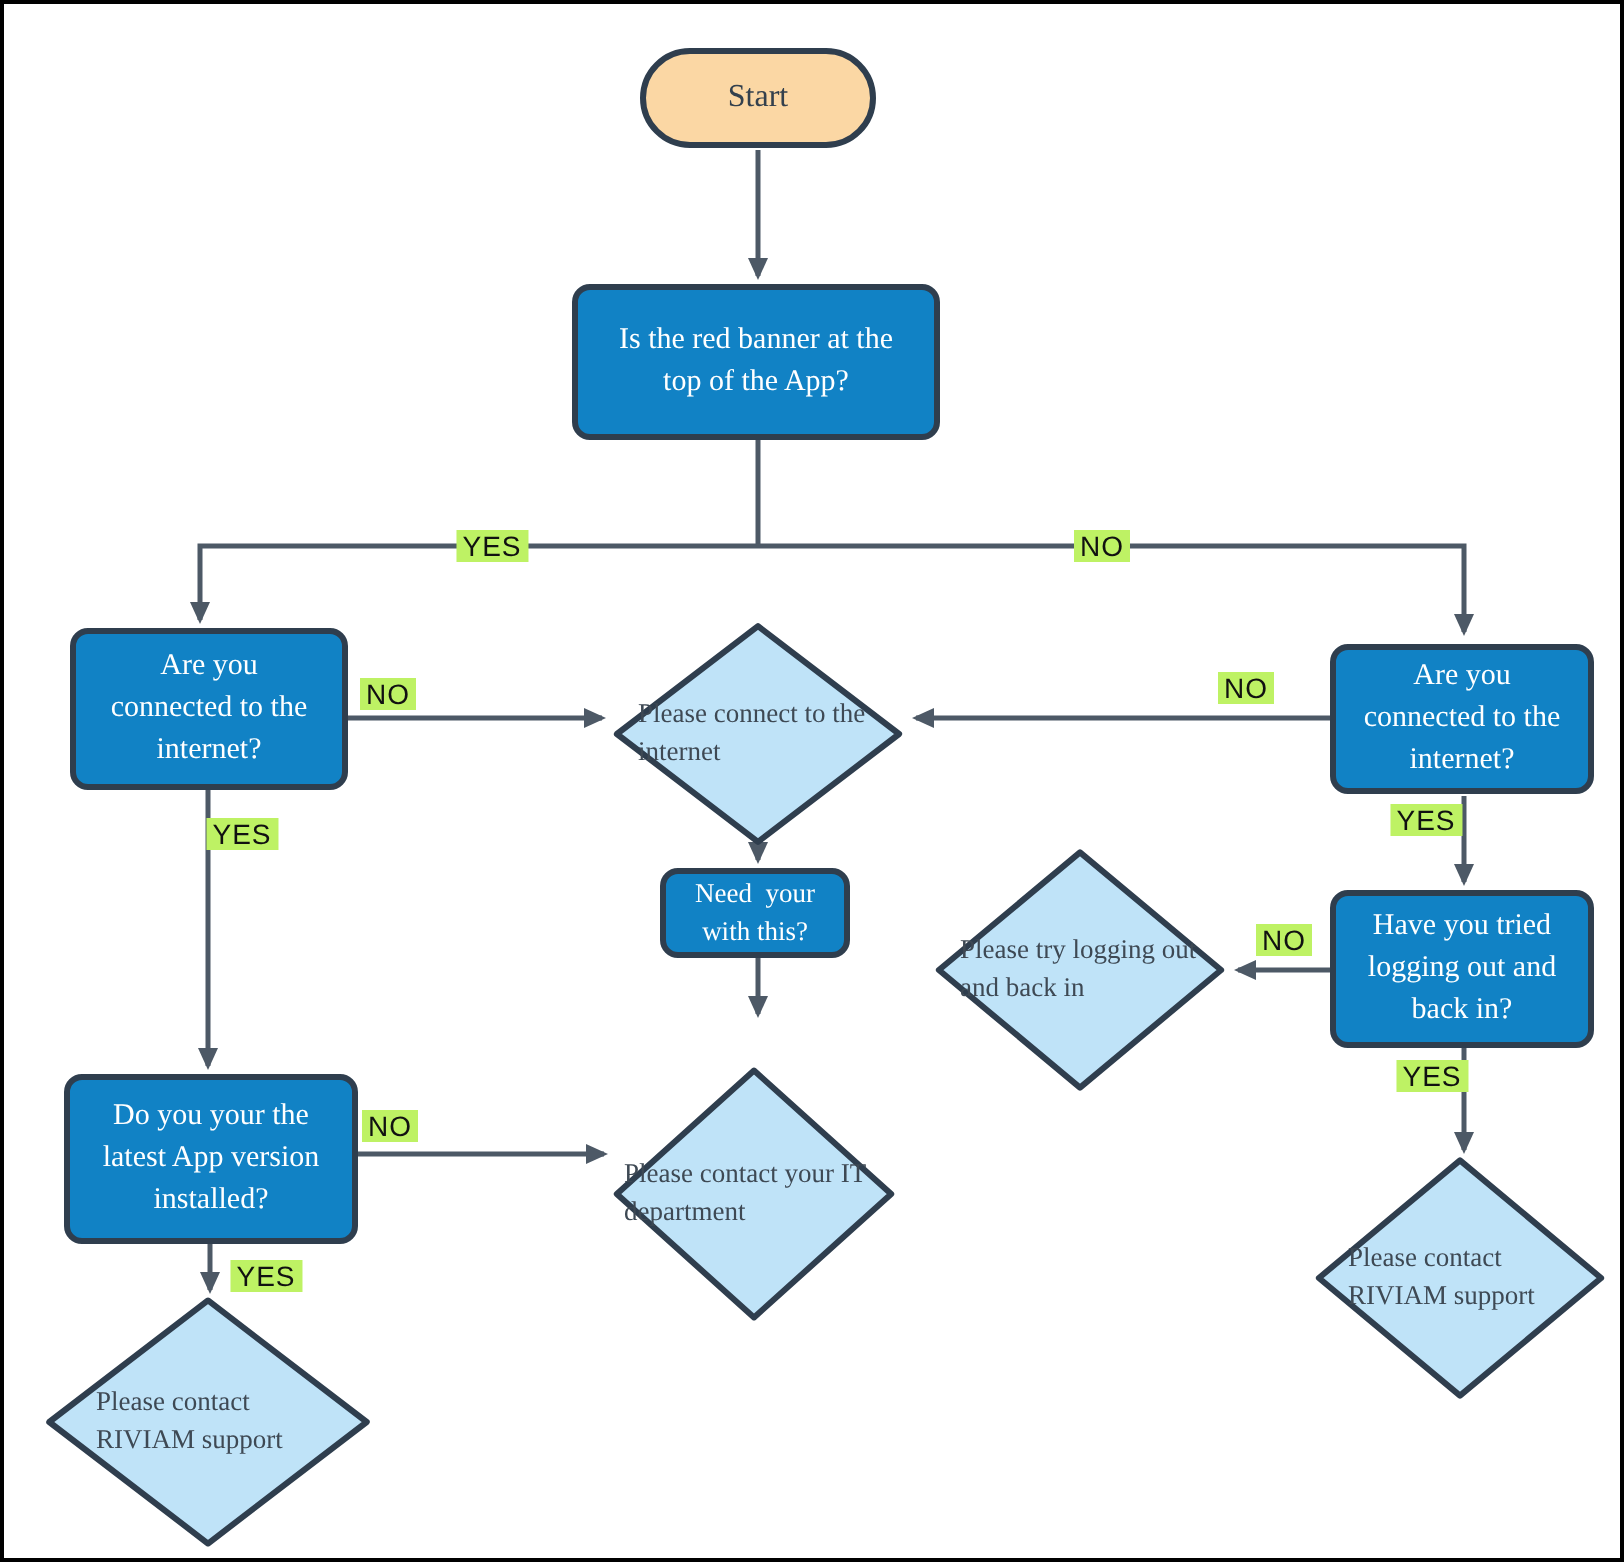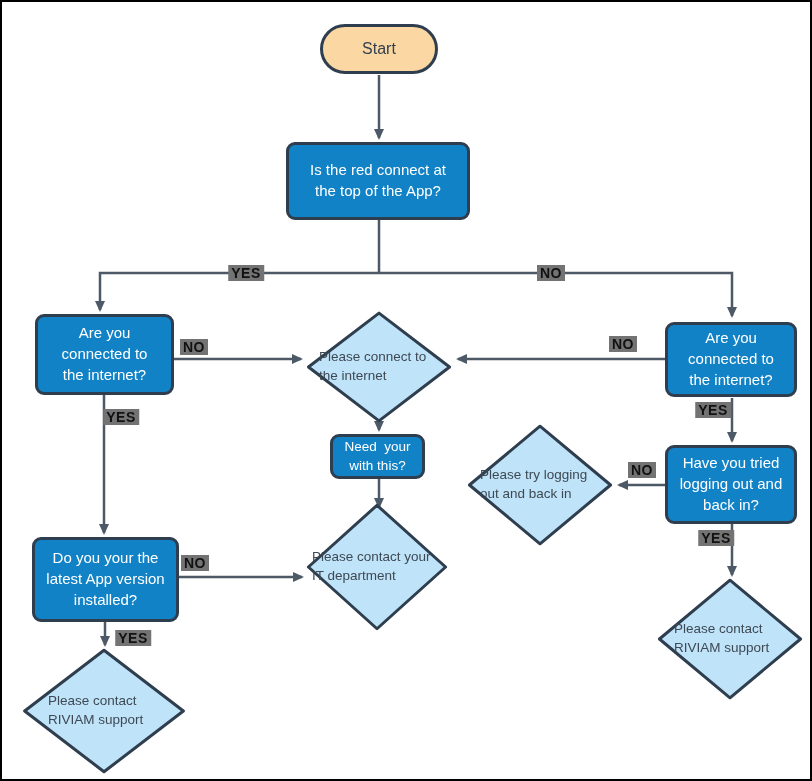--- a/index.html
+++ b/index.html
@@ -18,23 +18,23 @@
   .small-process{font-size:13.5px;line-height:1.35;}
 
   .diamond{position:absolute;z-index:2;}
   .diamond svg{position:absolute;left:0;top:0;width:100%;height:100%;overflow:visible;}
   .diamond polygon{fill:var(--decision-fill,#BFE3F8);stroke:var(--shape-border,#2F3E4E);
                    stroke-width:3;stroke-linejoin:round;vector-effect:non-scaling-stroke;}
   .diamond .dtext{position:absolute;inset:0;display:flex;align-items:center;justify-content:center;
                   text-align:left;color:var(--decision-text,#3E4954);font-size:13.5px;line-height:1.4;}
 
   .edge-label{position:absolute;transform:translate(-50%,-50%);z-index:3;
-              background:#737373;padding:0 3px;font-weight:bold;font-size:14px;
+              background:#bef264;padding:0 3px;font-weight:normal;font-size:14px;
               color:var(--edge-label-text,#111);letter-spacing:.5px;}
-  .wrap{display:inline-block;}
+  .wrap{display:inline-block;font-family:Liberation Serif, serif;}
   .prewrap{white-space:pre-wrap;}
 </style>
 </head>
 <body>
 
 <div class="canvas">
 
   <svg class="connector-layer" viewBox="0 0 812 781">
     <defs>
       <marker id="arrow" markerUnits="userSpaceOnUse" markerWidth="14" markerHeight="12" refX="9" refY="5" orient="auto">
@@ -55,21 +55,21 @@
     <polyline points="730,396 730,439" marker-end="url(#arrow)"></polyline>
     <polyline points="663,483 617,483" marker-end="url(#arrow)"></polyline>
     <polyline points="730,522 730,573" marker-end="url(#arrow)"></polyline>
   </svg>
 
   <div class="node terminal" style="left:318px;top:22px;width:118px;height:50px;">
     <span class="wrap">Start</span>
   </div>
 
   <div class="node process" style="left:284px;top:140px;width:184px;height:78px;">
-    <span class="wrap" style="width:156px;">Is the red connect at the top of the App?</span>
+    <span class="wrap" style="width:156px;">Is the red banner at the top of the App?</span>
   </div>
 
   <div class="node process" style="left:33px;top:312px;width:139px;height:81px;">
     <span class="wrap" style="width:106px;">Are you connected to the internet?</span>
   </div>
 
   <div class="node process" style="left:663px;top:320px;width:132px;height:75px;">
     <span class="wrap" style="width:106px;">Are you connected to the internet?</span>
   </div>
 
@@ -79,21 +79,21 @@
       </svg>
     <div class="dtext">
         <span class="wrap" style="width:120px;">Please connect to the internet</span>
       </div>
   </div>
 
   <div class="node process small-process" style="left:328px;top:432px;width:95px;height:45px;">
     <span class="wrap prewrap" style="width:80px;">Need  your with this?</span>
   </div>
 
-  <div class="diamond" style="left:305px;top:502px;width:140px;height:126px;">
+  <div class="diamond" style="left:305px;top:532px;width:140px;height:126px;">
     <svg viewBox="0 0 100 100" preserveAspectRatio="none">
         <polygon points="50,1 99,50 50,99 1,50"></polygon>
       </svg>
     <div class="dtext">
         <span class="wrap" style="width:130px;">Please contact your IT department</span>
       </div>
   </div>
 
   <div class="node process" style="left:30px;top:535px;width:147px;height:85px;">
     <span class="wrap" style="width:130px;">Do you your the latest App version installed?</span>

